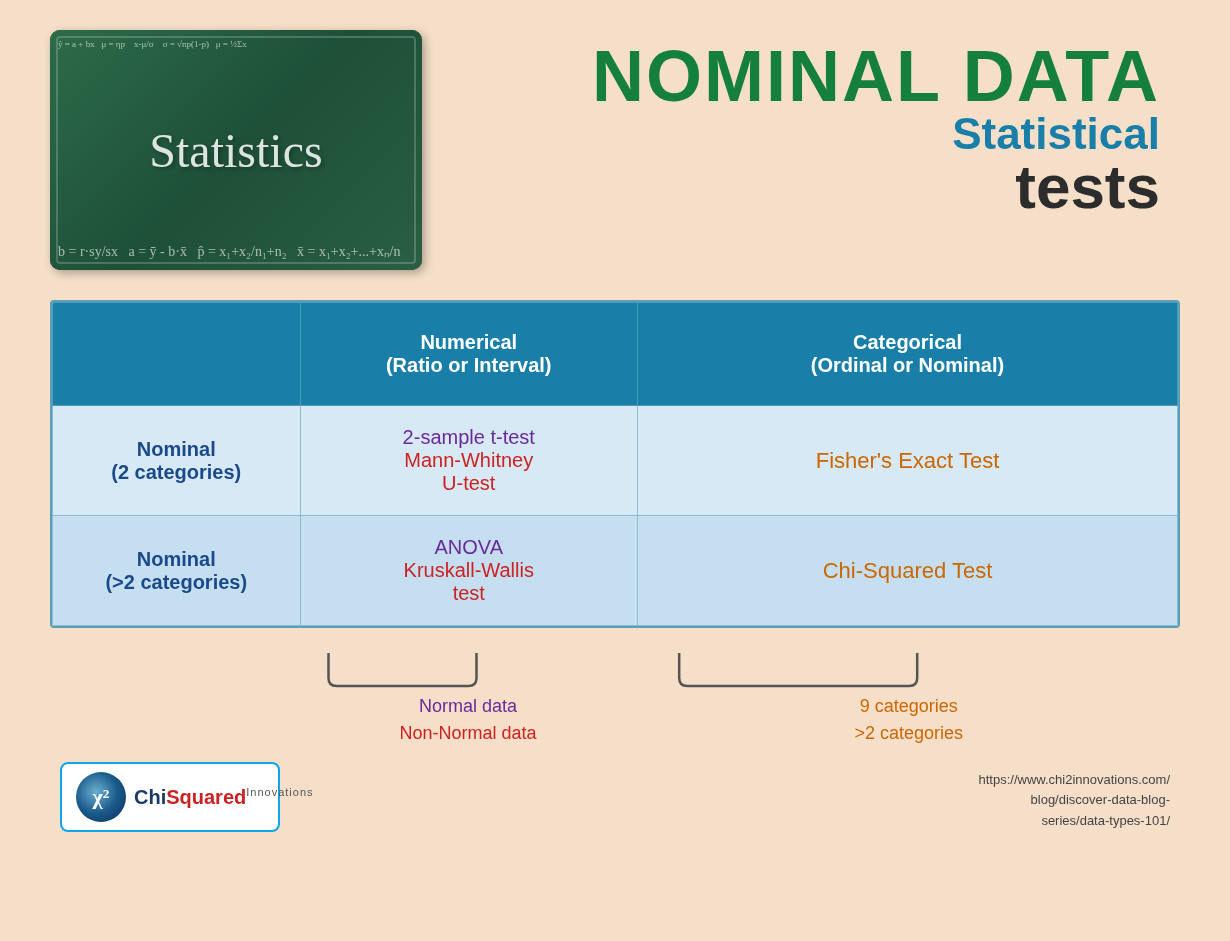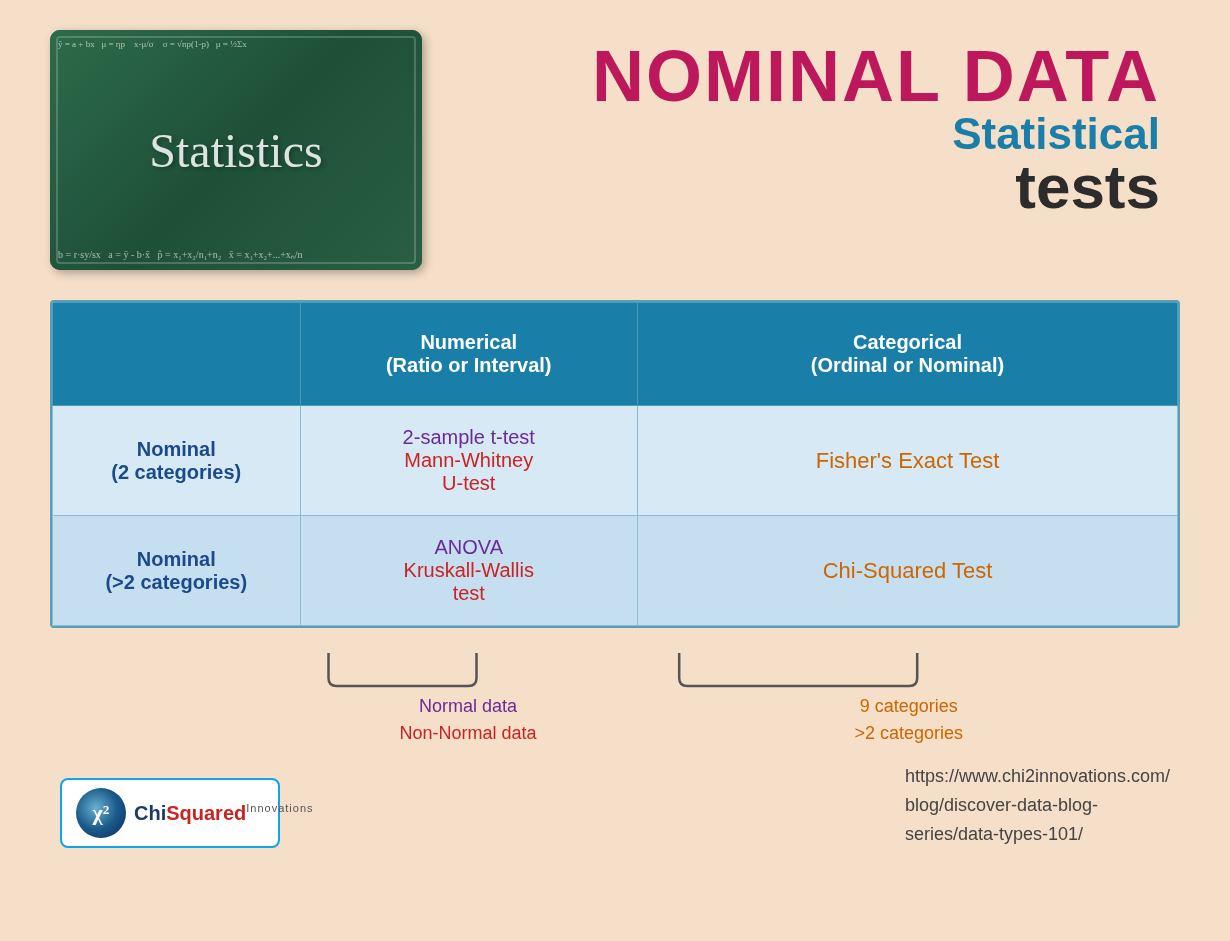--- a/index.html
+++ b/index.html
@@ -77,36 +77,36 @@
       font-family: 'Times New Roman', serif;
       line-height: 1.4;
     }
 
     .chalk-formulas-bottom {
       position: absolute;
       bottom: 8px;
       left: 8px;
       right: 8px;
       color: rgba(255,255,255,0.6);
-      font-size: 10px;
+      font-size: 14px;
       font-family: 'Times New Roman', serif;
       line-height: 1.4;
     }
 
     .title-area {
       flex: 1;
       text-align: right;
       padding-top: 10px;
       padding-right: 20px;
     }
 
     .title-nominal {
       font-size: 72px;
       font-weight: 900;
-      color: #be185d;
+      color: #15803d;
       line-height: 1.0;
       letter-spacing: 2px;
     }
 
     .title-statistical {
       font-size: 44px;
       font-weight: 700;
       color: #1a7fa8;
       line-height: 1.0;
     }
@@ -302,21 +302,22 @@
       color: #cc2222;
     }
 
     .logo-innovations {
       font-size: 11px;
       color: #555;
       letter-spacing: 1px;
     }
 
     .url-text {
-      font-size: 18px;
+      text-align: right;
+      font-size: 13px;
       color: #444;
       line-height: 1.6;
     }
   </style>
 </head>
 <body>
 
 <div class="page-container">
 
   <div class="header">

